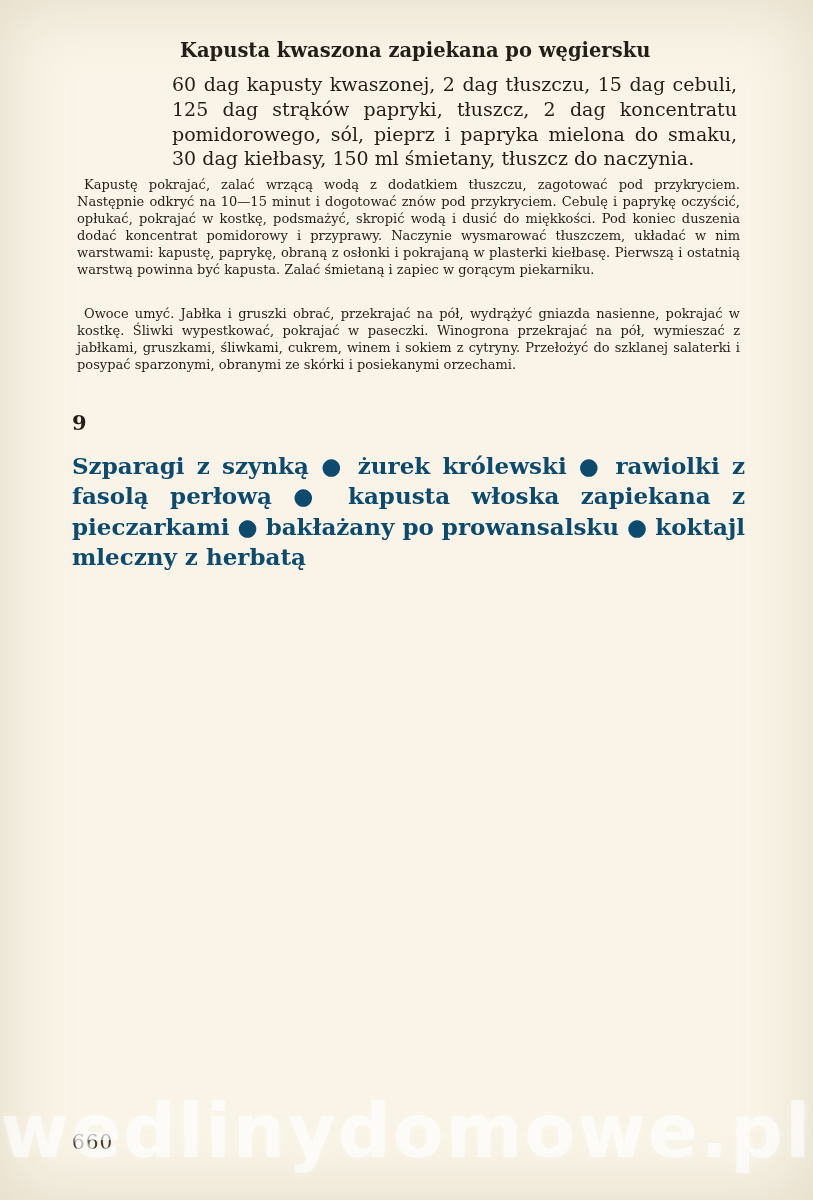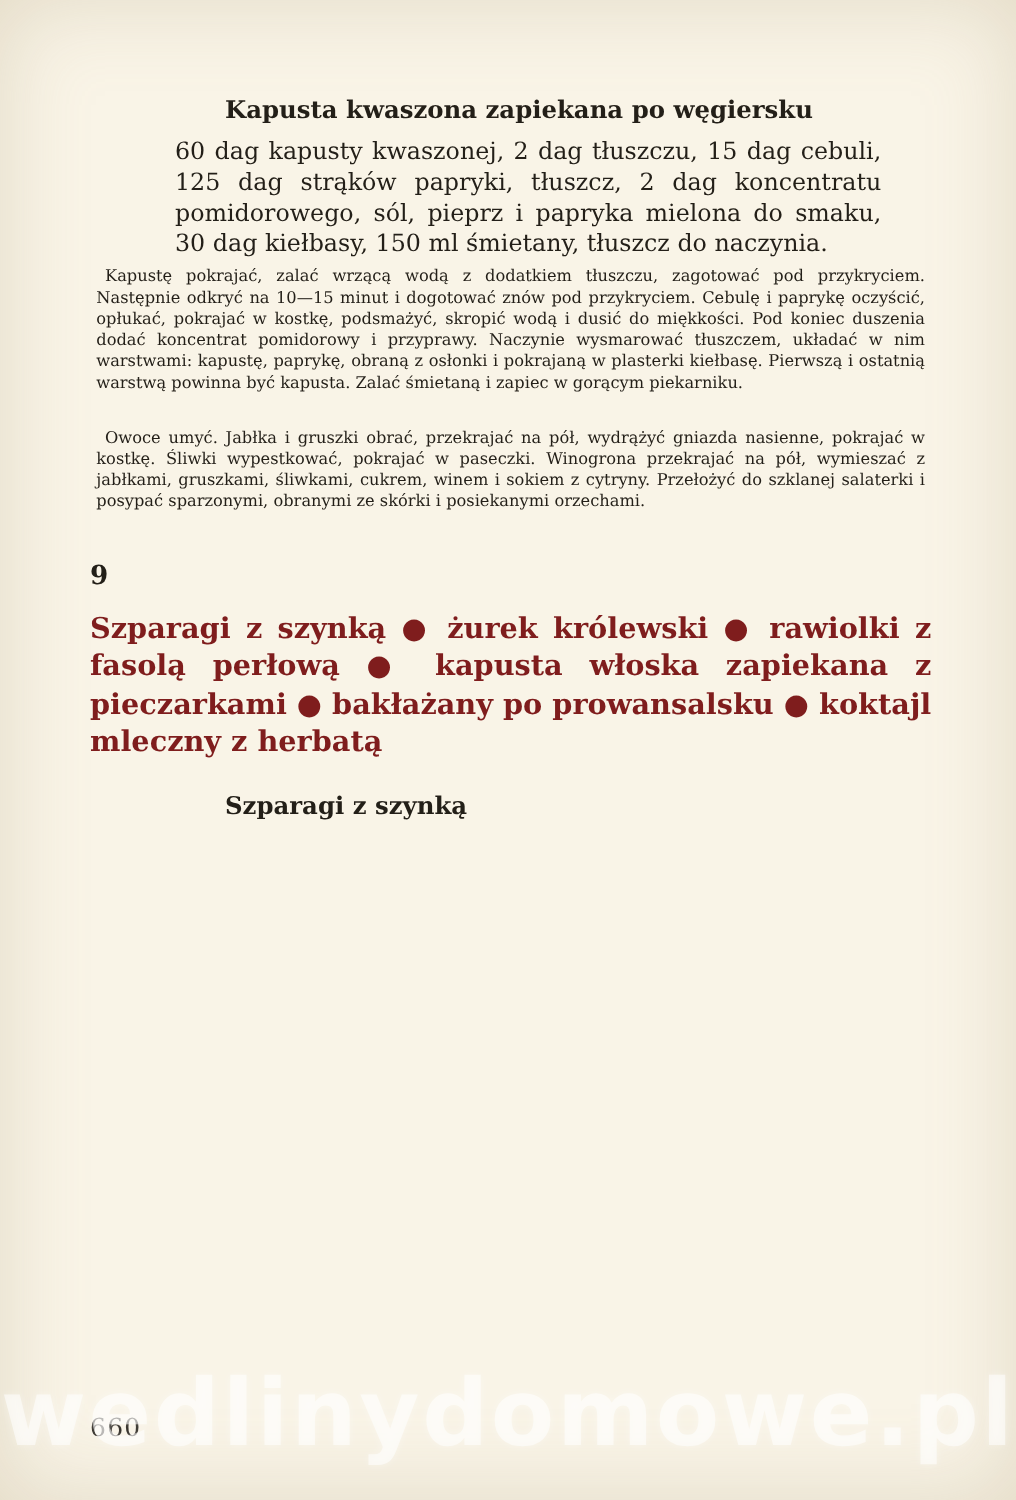--- a/index.html
+++ b/index.html
@@ -13,33 +13,33 @@
     width: 813px;
     height: 1200px;
     margin: 0 auto;
     background: #f9f4e7;
     color: #231f18;
     font-family: "DejaVu Serif", "Liberation Serif", serif;
     overflow: hidden;
     box-shadow: inset 0 0 70px rgba(170, 150, 110, 0.28);
   }
   .content {
-    padding: 76px 68px 0 72px; 
+    padding: 39px 68px 0 72px; 
   }
   .recipe {
     margin-bottom: 28px;
   }
   .recipe-title {
     margin: 0 0 9px 108px;
     font-size: 19.5px;
     font-weight: bold;
     line-height: 1.25;
   }
   .ingredients {
-    margin: 0 0 6px 68px;
+    margin: 0 0 6px 100px;
     width: 565px;
     font-size: 19px;
     line-height: 1.3;
     text-align: justify;
   }
   .instructions {
     margin: 5px;
     font-size: 13px;
     line-height: 1.3;
     text-align: justify;
@@ -48,21 +48,21 @@
   .section-number {
     margin: 36px 0 16px 0;
     font-size: 21px;
     font-weight: bold;
   }
   .menu-heading {
     margin: 0 0 24px 0;
     font-size: 23px;
     line-height: 1.32;
     text-align: justify;
-    color: #7f1d1d;
+    color: #0c4a6e;
   }
   .page-number {
     position: absolute;
     left: 72px;
     bottom: 46px;
     font-size: 20px;
     letter-spacing: 1px;
   }
   .watermark {
     position: absolute;
@@ -94,20 +94,19 @@
 
     <section class="recipe">
       <p class="instructions">Owoce umyć. Jabłka i gruszki obrać, przekrajać na pół, wydrążyć gniazda nasienne, pokrajać w kostkę. Śliwki wypestkować, pokrajać w paseczki. Winogrona przekrajać na pół, wymieszać z jabłkami, gruszkami, śliwkami, cukrem, winem i sokiem z cytryny. Przełożyć do szklanej salaterki i posypać sparzonymi, obranymi ze skórki i posiekanymi orzechami.</p>
     </section>
 
     <div class="section-number">9</div>
 
     <h1 class="menu-heading">Szparagi z szynką ● żurek królewski ● rawiolki z fasolą perłową ● kapusta włoska zapiekana z pieczarkami ● bakłażany po prowansalsku ● koktajl mleczny z herbatą</h1>
 
     <section class="recipe">
-      <h2 class="recipe-title">Szparagi z szynką</h2>
     </section>
 
   </div>
 
   <div class="page-number">660</div>
   <div class="watermark">wedlinydomowe.pl</div>
 </div>
 
 </body></html>

